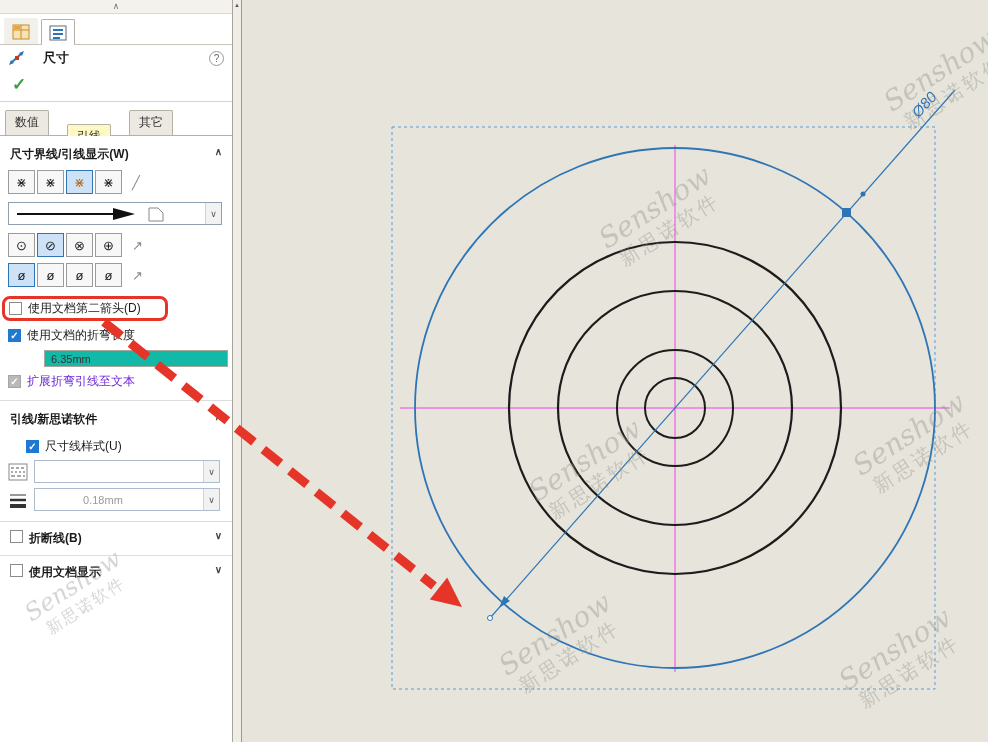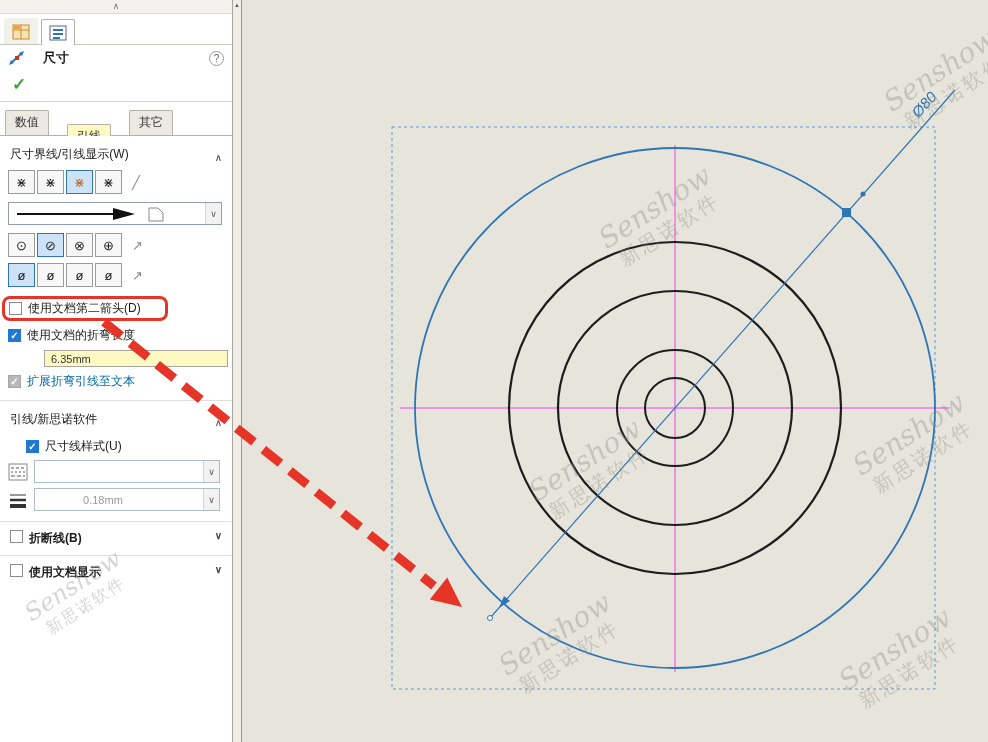--- a/index.html
+++ b/index.html
@@ -15,40 +15,40 @@
   .pm-tab.active{border-color:#b5b1a7;background:#fff;position:relative;top:1px}
   .pm-title-row{display:flex;align-items:center;gap:18px;padding:4px 8px;height:26px}
   .pm-title{font-weight:bold;font-size:13px}
   .help{margin-left:auto;width:15px;height:15px;border:1px solid #999;border-radius:50%;display:flex;align-items:center;justify-content:center;font-size:10px;color:#666}
   .pm-confirm{padding:3px 12px 6px;border-bottom:1px solid #d6d3ca}
   .okcheck{color:#3c9f40;font-size:17px;font-weight:bold}
   .inner-tabs{display:flex;gap:18px;padding:8px 5px 0;border-bottom:1px solid #b5b1a7;background:#fff}
   .itab{padding:3px 9px 2px;border:1px solid #b5b1a7;border-bottom:none;background:#ece9e2;border-radius:2px 2px 0 0;color:#333;cursor:default}
   .itab.active{background:#fef9c3;position:relative;top:14px;padding-bottom:4px}
   .content{flex:1;position:relative;background:#fff;overflow:hidden}
-  .group-header{display:flex;justify-content:space-between;align-items:flex-end;padding:10px 10px 4px;font-weight:normal}
+  .group-header{display:flex;justify-content:space-between;align-items:flex-start;padding:10px 10px 4px;font-weight:bold}
   .chev{color:#444;font-size:10px}
   .btnrow{display:flex;gap:2px;padding:3px 8px;align-items:center}
   .tbtn{width:27px;height:24px;border:1px solid #9b9b9b;background:#f7f7f7;font-size:13px;display:flex;align-items:center;justify-content:center;padding:0;color:#222;font-family:inherit}
   .tbtn.sel{background:#cde2f7;border-color:#2e75b6}
   .tbtn.warm{color:#b06a1e}
   .flat-icon{margin-left:8px;color:#8a8a8a;font-size:13px}
   .combo{display:flex;align-items:center;border:1px solid #8f9fae;background:#fff;height:23px}
   .combo .chevbtn{margin-left:auto;width:16px;height:100%;display:flex;align-items:center;justify-content:center;color:#555;font-size:9px;border-left:1px solid #d4d4d4;background:#f2f2f2}
   .arrow-combo{margin:5px 8px;width:214px}
   .hl-row{margin:6px 8px 0 2px;width:166px;border:3px solid #e53528;border-radius:8px;padding:1px 4px;display:flex;align-items:center;gap:6px;background:#fff}
   .cb{width:13px;height:13px;border:1px solid #8b8b8b;background:#fff;display:inline-flex;align-items:center;justify-content:center;flex:none}
   .cb.checked{background:#1f78d1;border-color:#1f78d1}
   .cb.checked::after{content:"✓";color:#fff;font-size:10px;font-weight:bold;line-height:1}
   .cb.checked.dis{background:#b9b9b9;border-color:#a5a5a5}
   .cb-row{display:flex;align-items:center;gap:6px;padding:6px 8px 0}
   .cb-row.indent{padding-left:26px}
   .cb-label{white-space:nowrap}
-  .gray{color:#0369a1}
-  .inputbox{margin:6px 8px 0 44px;width:184px;height:17px;background:#fef9c3;border:1px solid #a9a59b;font-size:11px;color:#333;display:flex;align-items:center;padding:0 6px}
+  .gray{color:#6d28d9}
+  .inputbox{margin:6px 8px 0 44px;width:184px;height:17px;background:#14b8a6;border:1px solid #a9a59b;font-size:11px;color:#333;display:flex;align-items:center;padding:0 6px}
   .hdiv{border:none;border-top:1px solid #ddd;margin:10px 0 0}
   .combo-row{display:flex;align-items:center;gap:6px;padding:5px 8px 0}
   .combo.dis{border-color:#aebccd;color:#9a9a9a;width:186px;font-size:11px}
   .combo.dis .val{padding-left:8px;margin:9px auto}
   .collapsed-row{display:flex;gap:6px;padding:8px 10px;font-weight:bold}
   .collapsed-row .chev{margin-left:auto}
   .panel-wm{position:absolute;left:24px;top:434px;transform:rotate(-33deg);color:#8a8a84;opacity:.35;pointer-events:none;text-align:center;z-index:5}
   .panel-wm .l1{font-family:"DejaVu Serif",serif;font-style:italic;font-size:24px}
   .panel-wm .l2{font-size:16px;letter-spacing:2px}
 

